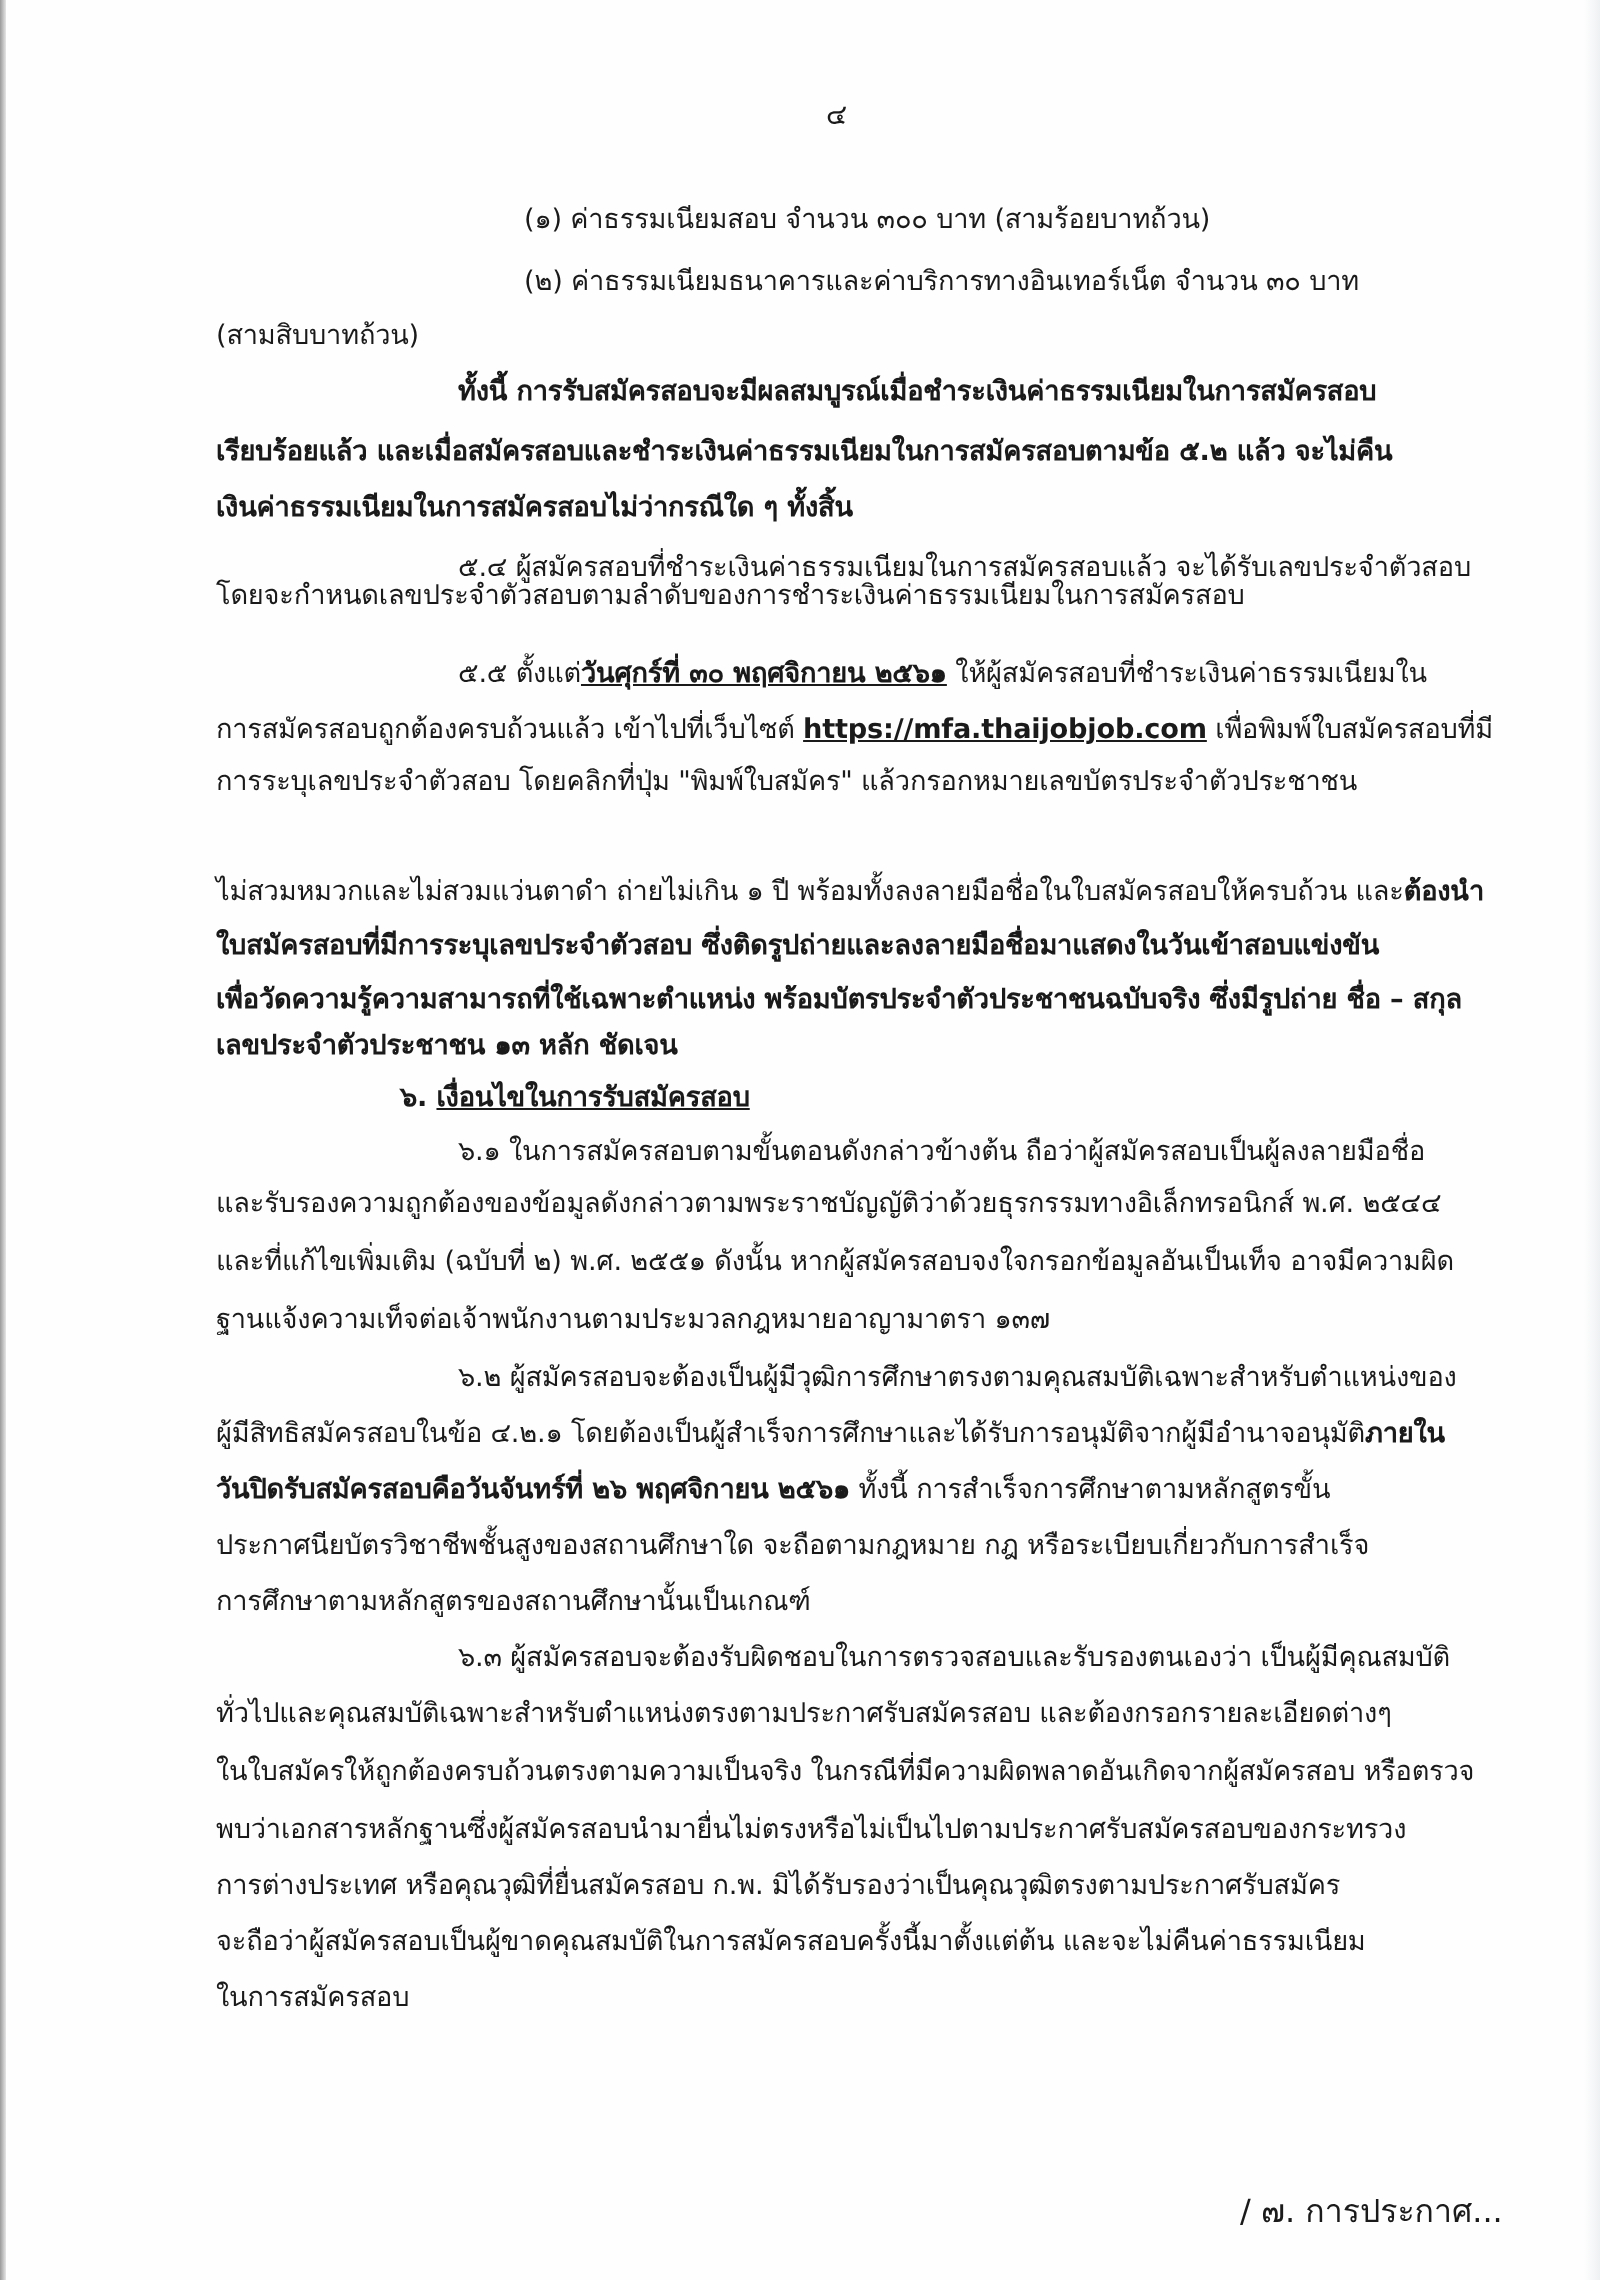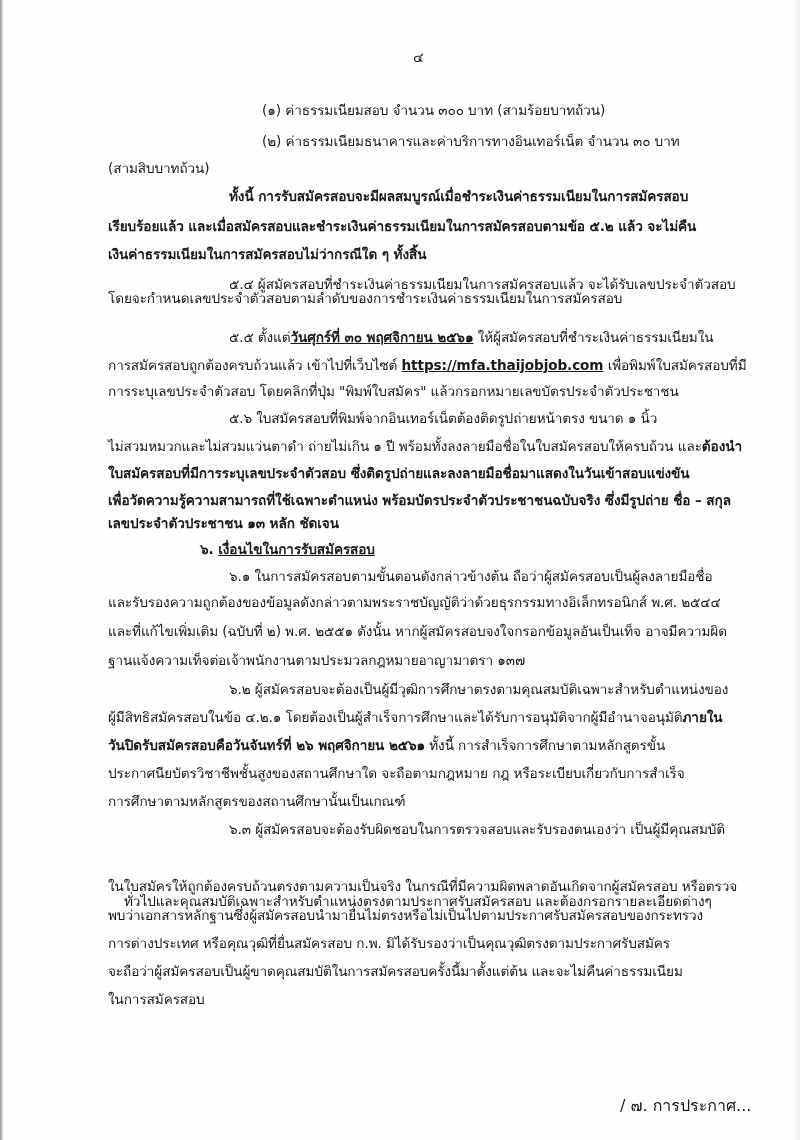--- a/index.html
+++ b/index.html
@@ -55,21 +55,20 @@
   <div class="ln" style="left:108px; top:288px;">โดยจะกำหนดเลขประจำตัวสอบตามลำดับของการชำระเงินค่าธรรมเนียมในการสมัครสอบ</div>
 
   <div class="ln" style="left:229px; top:327px;">
     <span>๕.๕  ตั้งแต่</span><span class="b u">วันศุกร์ที่ ๓๐ พฤศจิกายน ๒๕๖๑</span><span> ให้ผู้สมัครสอบที่ชำระเงินค่าธรรมเนียมใน</span>
   </div>
   <div class="ln" style="left:108px; top:355px;">
     <span>การสมัครสอบถูกต้องครบถ้วนแล้ว เข้าไปที่เว็บไซต์  </span><span class="b u">https://mfa.thaijobjob.com</span><span> เพื่อพิมพ์ใบสมัครสอบที่มี</span>
   </div>
   <div class="ln" style="left:108px; top:381px;">การระบุเลขประจำตัวสอบ โดยคลิกที่ปุ่ม "พิมพ์ใบสมัคร" แล้วกรอกหมายเลขบัตรประจำตัวประชาชน</div>
 
-  <div class="ln" style="left:229px; top:408px;">๕.๖  ใบสมัครสอบที่พิมพ์จากอินเทอร์เน็ตต้องติดรูปถ่ายหน้าตรง ขนาด ๑ นิ้ว</div>
   <div class="ln" style="left:108px; top:436px;">
     <span>ไม่สวมหมวกและไม่สวมแว่นตาดำ ถ่ายไม่เกิน ๑ ปี พร้อมทั้งลงลายมือชื่อในใบสมัครสอบให้ครบถ้วน และ</span><span class="b">ต้องนำ</span>
   </div>
   <div class="ln b" style="left:108px; top:463px;">ใบสมัครสอบที่มีการระบุเลขประจำตัวสอบ ซึ่งติดรูปถ่ายและลงลายมือชื่อมาแสดงในวันเข้าสอบแข่งขัน</div>
   <div class="ln b" style="left:108px; top:490px;">เพื่อวัดความรู้ความสามารถที่ใช้เฉพาะตำแหน่ง พร้อมบัตรประจำตัวประชาชนฉบับจริง ซึ่งมีรูปถ่าย ชื่อ – สกุล</div>
   <div class="ln b" style="left:108px; top:513px;">เลขประจำตัวประชาชน ๑๓ หลัก ชัดเจน</div>
 
   <div class="ln b" style="left:200px; top:539px;">
     <span>๖.  </span><span class="u">เงื่อนไขในการรับสมัครสอบ</span>
   </div>
@@ -83,21 +82,21 @@
   <div class="ln" style="left:108px; top:707px;">
     <span>ผู้มีสิทธิสมัครสอบในข้อ ๔.๒.๑ โดยต้องเป็นผู้สำเร็จการศึกษาและได้รับการอนุมัติจากผู้มีอำนาจอนุมัติ</span><span class="b">ภายใน</span>
   </div>
   <div class="ln" style="left:108px; top:735px;">
     <span class="b">วันปิดรับสมัครสอบคือวันจันทร์ที่ ๒๖ พฤศจิกายน ๒๕๖๑</span><span> ทั้งนี้ การสำเร็จการศึกษาตามหลักสูตรขั้น</span>
   </div>
   <div class="ln" style="left:108px; top:763px;">ประกาศนียบัตรวิชาชีพชั้นสูงของสถานศึกษาใด จะถือตามกฎหมาย กฎ หรือระเบียบเกี่ยวกับการสำเร็จ</div>
   <div class="ln" style="left:108px; top:791px;">การศึกษาตามหลักสูตรของสถานศึกษานั้นเป็นเกณฑ์</div>
 
   <div class="ln" style="left:229px; top:819px;">๖.๓  ผู้สมัครสอบจะต้องรับผิดชอบในการตรวจสอบและรับรองตนเองว่า เป็นผู้มีคุณสมบัติ</div>
-  <div class="ln" style="left:108px; top:891px;margin-left:16px;">ทั่วไปและคุณสมบัติเฉพาะสำหรับตำแหน่งตรงตามประกาศรับสมัครสอบ และต้องกรอกรายละเอียดต่างๆ</div>
+  <div class="ln" style="left:108px; top:847px;">ทั่วไปและคุณสมบัติเฉพาะสำหรับตำแหน่งตรงตามประกาศรับสมัครสอบ และต้องกรอกรายละเอียดต่างๆ</div>
   <div class="ln" style="left:108px; top:876px;">ในใบสมัครให้ถูกต้องครบถ้วนตรงตามความเป็นจริง ในกรณีที่มีความผิดพลาดอันเกิดจากผู้สมัครสอบ หรือตรวจ</div>
   <div class="ln" style="left:108px; top:905px;">พบว่าเอกสารหลักฐานซึ่งผู้สมัครสอบนำมายื่นไม่ตรงหรือไม่เป็นไปตามประกาศรับสมัครสอบของกระทรวง</div>
   <div class="ln" style="left:108px; top:933px;">การต่างประเทศ หรือคุณวุฒิที่ยื่นสมัครสอบ ก.พ. มิได้รับรองว่าเป็นคุณวุฒิตรงตามประกาศรับสมัคร</div>
   <div class="ln" style="left:108px; top:961px;">จะถือว่าผู้สมัครสอบเป็นผู้ขาดคุณสมบัติในการสมัครสอบครั้งนี้มาตั้งแต่ต้น และจะไม่คืนค่าธรรมเนียม</div>
   <div class="ln" style="left:108px; top:989px;">ในการสมัครสอบ</div>
 
   <div class="footer-ref">/ ๗. การประกาศ...</div>
 </div>
 
 </body></html>

